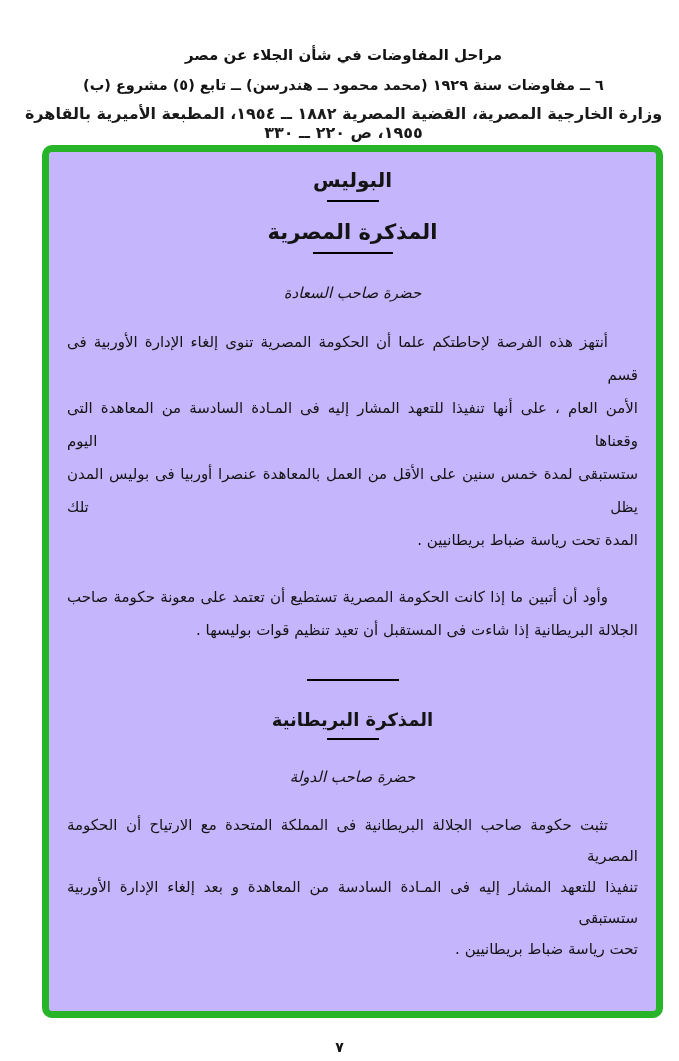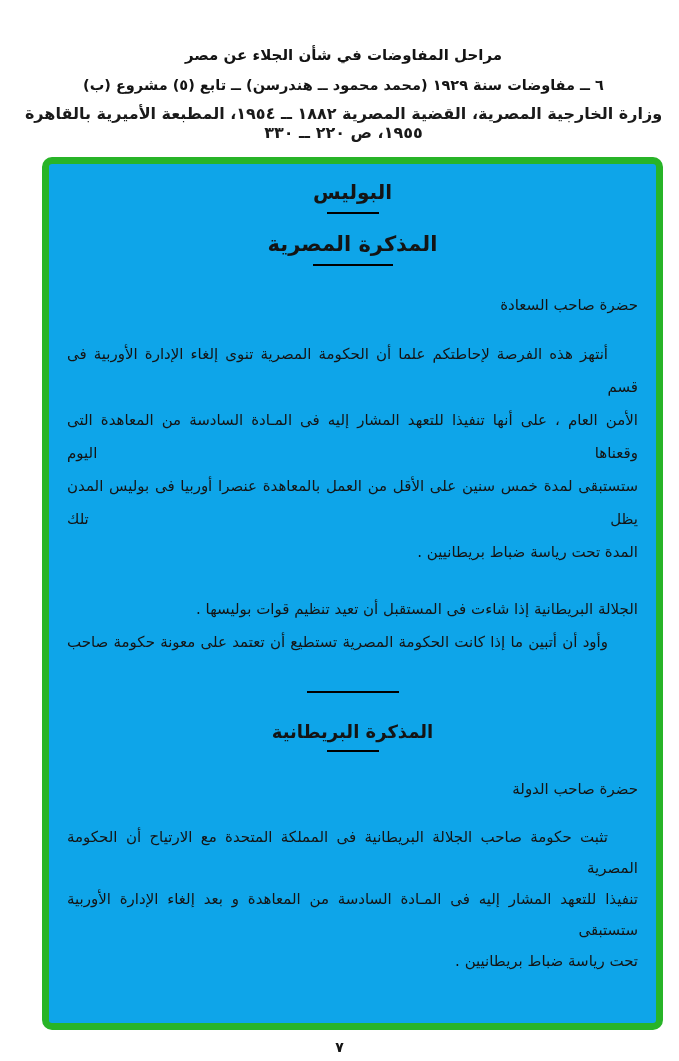--- a/index.html
+++ b/index.html
@@ -25,26 +25,26 @@
   }
   .header .h-line2 {
     font-size: 14.5px; font-weight: bold; margin-top: 13px;
   }
   .header .h-line3 {
     font-size: 16px; font-weight: bold; margin-top: 11px; color: #1a1a1a;
   }
   
   .frame {
     position: absolute;
-    left: 42px; top: 157px;
+    left: 42px; top: 145px;
     width: 621px; height: 873px;
     box-sizing: border-box;
     border: 7px solid #28b428;
     border-radius: 10px;
-    background: #0ea5e9;
+    background: #c4b5fd;
   }
   .frame-inner {
     padding: 0 18px;
     direction: rtl;
   }
   
   .sec-title {
     text-align: center; font-weight: bold;
     font-size: 20px;
   }
@@ -55,21 +55,21 @@
     width: 52px; height: 2px; background: #000;
     margin: 8px auto 0 auto;
   }
   .ul2 { width: 80px; }
   .section-divider {
     width: 92px; height: 2px; background: #000;
     margin: 32px auto 0 auto;
   }
   
   .salutation {
-    text-align: right; font-size: 15px; margin-top: 28px;
+    text-align: center; font-size: 15px; margin-top: 28px; font-style: italic;
   }
   .s1 { margin-top: 30px; }
   .para { margin-top: 24px; }
   .pline {
     font-size: 15px;
     line-height: 33px;
     text-align: justify;
     text-align-last: justify;
     white-space: normal;
   }
@@ -105,22 +105,22 @@
       <div class="salutation s1">حضرة صاحب السعادة</div>
 
       <div class="para para1">
         <div class="pline indent">أنتهز هذه الفرصة لإحاطتكم علما أن الحكومة المصرية تنوى إلغاء الإدارة الأوربية فى قسم</div>
         <div class="pline">الأمن العام ، على أنها تنفيذا للتعهد المشار إليه فى المـادة السادسة من المعاهدة التى وقعناها اليوم</div>
         <div class="pline">ستستبقى لمدة خمس سنين على الأقل من العمل بالمعاهدة عنصرا أوربيا فى بوليس المدن يظل تلك</div>
         <div class="pline last">المدة تحت رياسة ضباط بريطانيين .</div>
       </div>
 
       <div class="para para2">
+        <div class="pline indent">وأود أن أتبين ما إذا كانت الحكومة المصرية تستطيع أن تعتمد على معونة حكومة صاحب</div>
         <div class="pline last">الجلالة البريطانية إذا شاءت فى المستقبل أن تعيد تنظيم قوات بوليسها .</div>
-        <div class="pline indent">وأود أن أتبين ما إذا كانت الحكومة المصرية تستطيع أن تعتمد على معونة حكومة صاحب</div>
       </div>
 
       <div class="section-divider"></div>
 
       <div class="sec-title t3">المذكرة البريطانية</div>
       <div class="title-underline"></div>
 
       <div class="salutation">حضرة صاحب الدولة</div>
 
       <div class="para para3">

